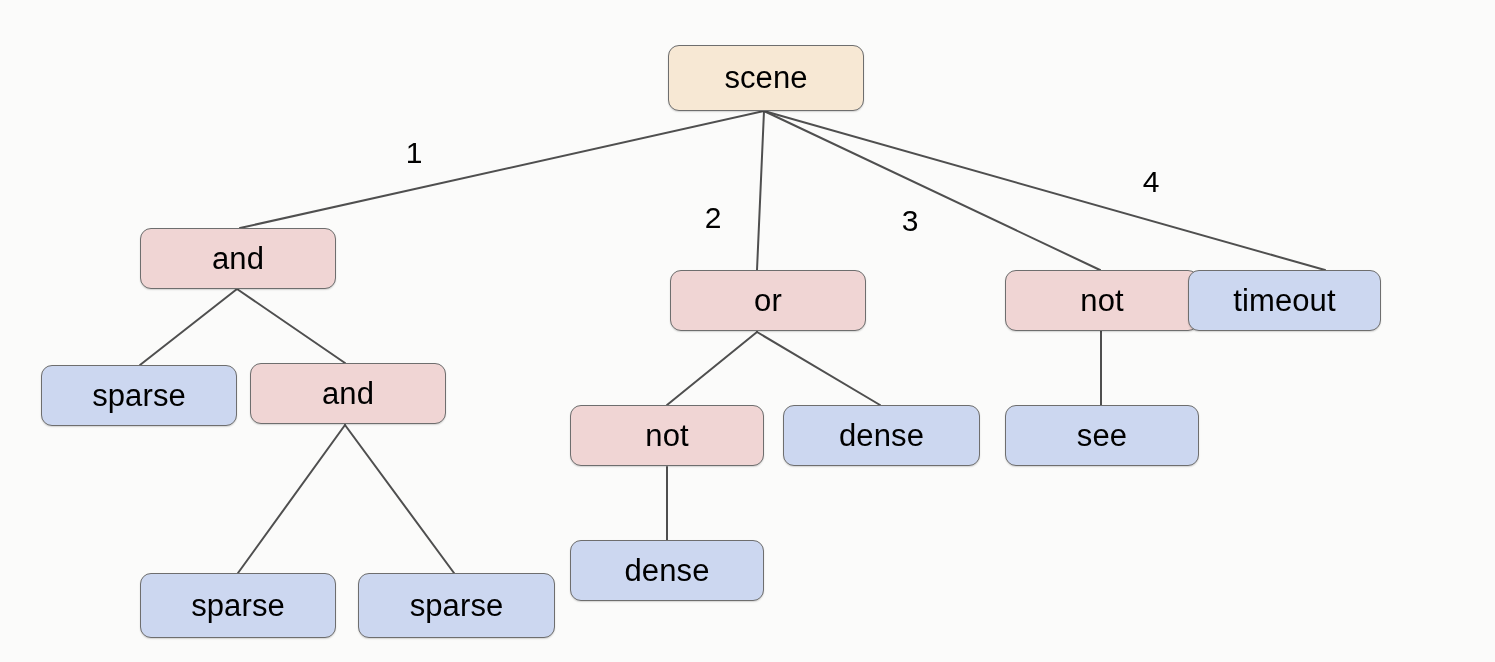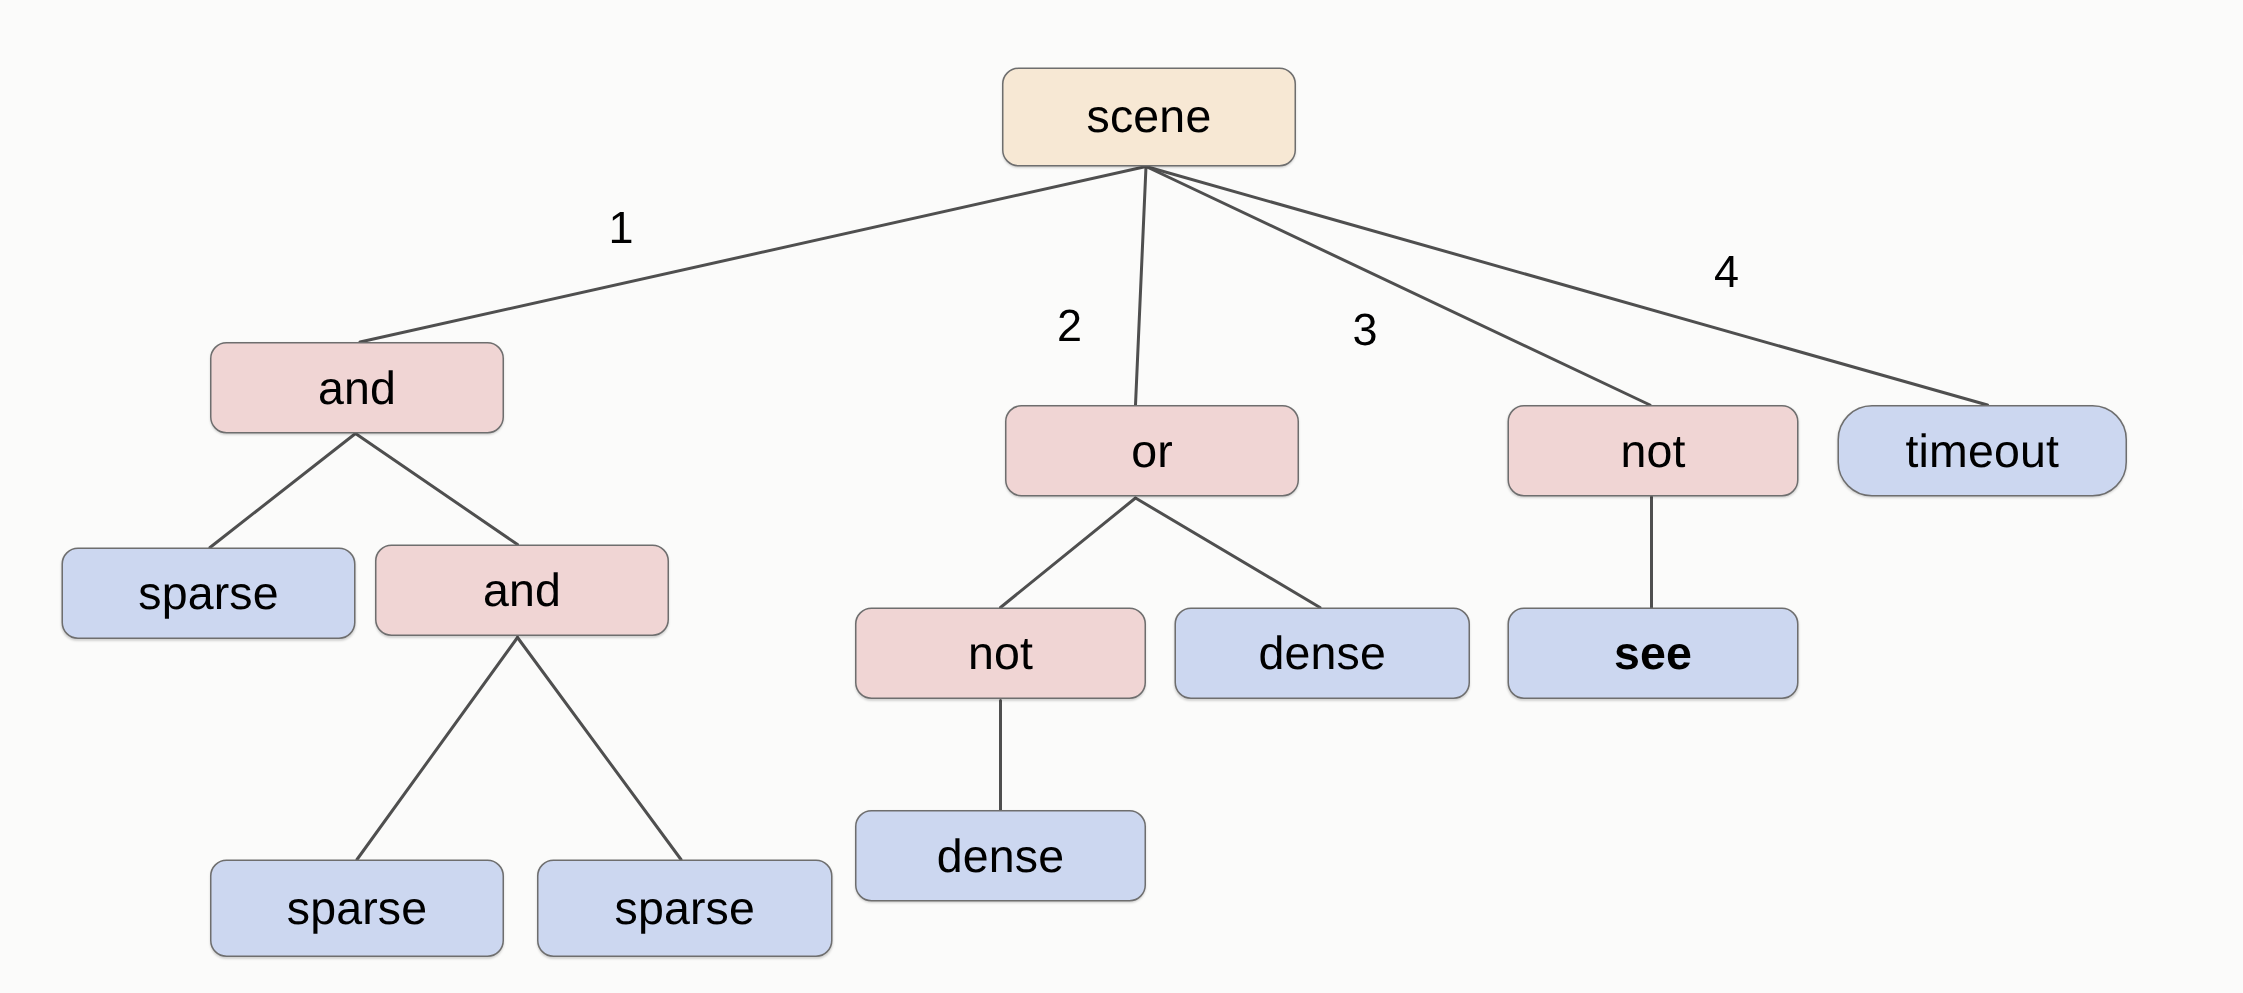--- a/index.html
+++ b/index.html
@@ -72,36 +72,36 @@
       </div>
       <div class="node" style="left: 140px; top: 228px; width: 196px; height: 61px; background: rgb(240, 213, 212); border-color: rgb(110, 110, 110);">
         <span>and</span>
       </div>
       <div class="node" style="left: 670px; top: 270px; width: 196px; height: 61px; background: rgb(240, 213, 212); border-color: rgb(110, 110, 110);">
         <span>or</span>
       </div>
       <div class="node" style="left: 1005px; top: 270px; width: 194px; height: 61px; background: rgb(240, 213, 212); border-color: rgb(110, 110, 110);">
         <span>not</span>
       </div>
-      <div class="node" style="left: 1225px; top: 270px; width: 193px; height: 61px; background: rgb(204, 215, 240); border-color: rgb(110, 110, 110); border-radius: 23px;">
+      <div class="node" style="left: 1188px; top: 270px; width: 193px; height: 61px; background: rgb(204, 215, 240); border-color: rgb(110, 110, 110);">
         <span>timeout</span>
       </div>
       <div class="node" style="left: 41px; top: 365px; width: 196px; height: 61px; background: rgb(204, 215, 240); border-color: rgb(110, 110, 110);">
         <span>sparse</span>
       </div>
       <div class="node" style="left: 250px; top: 363px; width: 196px; height: 61px; background: rgb(240, 213, 212); border-color: rgb(110, 110, 110);">
         <span>and</span>
       </div>
       <div class="node" style="left: 570px; top: 405px; width: 194px; height: 61px; background: rgb(240, 213, 212); border-color: rgb(110, 110, 110);">
         <span>not</span>
       </div>
       <div class="node" style="left: 783px; top: 405px; width: 197px; height: 61px; background: rgb(204, 215, 240); border-color: rgb(110, 110, 110);">
         <span>dense</span>
       </div>
-      <div class="node" style="left: 1005px; top: 405px; width: 194px; height: 61px; background: rgb(204, 215, 240); border-color: rgb(110, 110, 110); font-weight: bold;">
+      <div class="node" style="left: 1005px; top: 405px; width: 194px; height: 61px; background: rgb(204, 215, 240); border-color: rgb(110, 110, 110);">
         <span>see</span>
       </div>
       <div class="node" style="left: 570px; top: 540px; width: 194px; height: 61px; background: rgb(204, 215, 240); border-color: rgb(110, 110, 110);">
         <span>dense</span>
       </div>
       <div class="node" style="left: 140px; top: 573px; width: 196px; height: 65px; background: rgb(204, 215, 240); border-color: rgb(110, 110, 110);">
         <span>sparse</span>
       </div>
       <div class="node" style="left: 358px; top: 573px; width: 197px; height: 65px; background: rgb(204, 215, 240); border-color: rgb(110, 110, 110);">
         <span>sparse</span>

